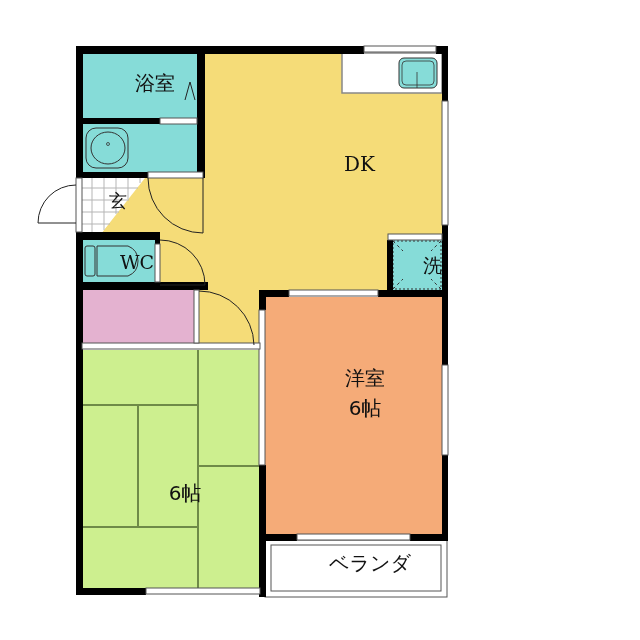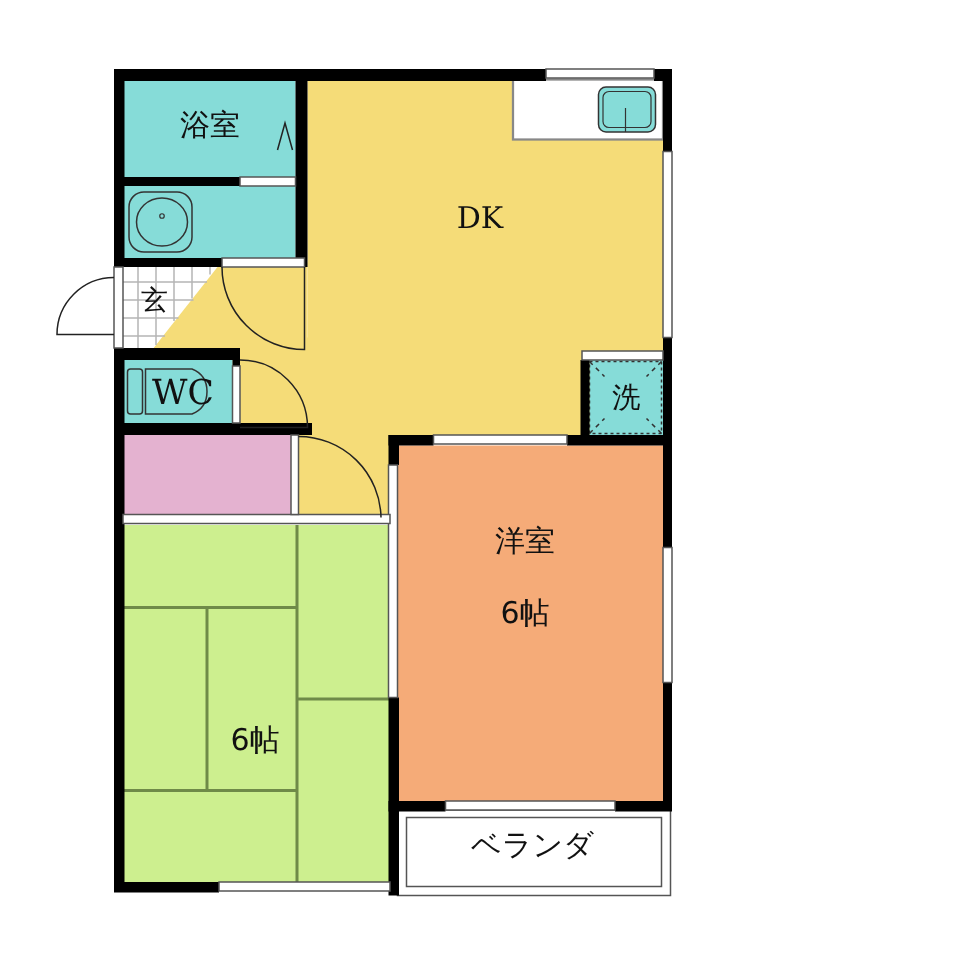--- a/index.html
+++ b/index.html
@@ -1,18 +1,18 @@
 <!DOCTYPE html>
 <html><head>
 <meta charset="utf-8">
 <style>
   html, body { margin:0; padding:0; background:#ffffff; }
   body { width:640px; height:640px; position:relative; overflow:hidden; font-family:"DejaVu Serif", serif; }
   svg { position:absolute; left:0; top:0; }
-  .lbl { position:absolute; text-align:center; color:#111; font-family:"DejaVu Sans", sans-serif; font-size:20px; line-height:26px; }
+  .lbl { position:absolute; text-align:center; color:#111; font-family:"DejaVu Sans", sans-serif; font-size:20px; line-height:26px;margin-left:15px; }
   .lbl.serif { font-family:"DejaVu Serif", serif; }
 </style>
 </head>
 <body>
 
 <div style="position:absolute;left:0;top:0;width:640px;height:640px;">
   <svg width="640" height="640" viewBox="0 0 640 640">
 
     <rect x="205" y="53" width="237" height="240" fill="#f5dc78"></rect>
     <rect x="155" y="225" width="105" height="120" fill="#f5dc78"></rect>
@@ -125,20 +125,20 @@
       <path d="M148,178 A55,55 0 0 0 203,233 L203,178"></path>
       <path d="M160,240 A45,45 0 0 1 205,285 L160,285"></path>
       <path d="M199,291 A55,55 0 0 1 254,345"></path>
       <path d="M76,185 A38,38 0 0 0 38,223 L76,223"></path>
       <path d="M185,100 L190,82 L195,100"></path>
     </g>
   </svg>
 
   <div class="lbl" style="left:100px;top:70px;width:80px;">浴室</div>
   <div class="lbl serif" style="left:88px;top:188px;width:30px;font-size:18px;">玄</div>
-  <div class="lbl serif" style="left:280px;top:132px;width:80px;">DK</div>
-  <div class="lbl serif" style="left:96px;top:249px;width:52px;font-size:23px;">WC</div>
+  <div class="lbl serif" style="left:280px;top:151px;width:80px;text-align:right;">DK</div>
+  <div class="lbl serif" style="left:96px;top:249px;width:52px;font-size:19px;">WC</div>
   <div class="lbl" style="left:393px;top:252px;width:49px;font-size:19px;">洗</div>
-  <div class="lbl" style="left:310px;top:347px;width:80px;">洋室</div>
+  <div class="lbl" style="left:310px;top:365px;width:80px;">洋室</div>
   <div class="lbl" style="left:310px;top:395px;width:80px;">6帖</div>
   <div class="lbl" style="left:130px;top:480px;width:80px;">6帖</div>
   <div class="lbl" style="left:290px;top:550px;width:130px;">ベランダ</div>
 </div>
 
 </body></html>

